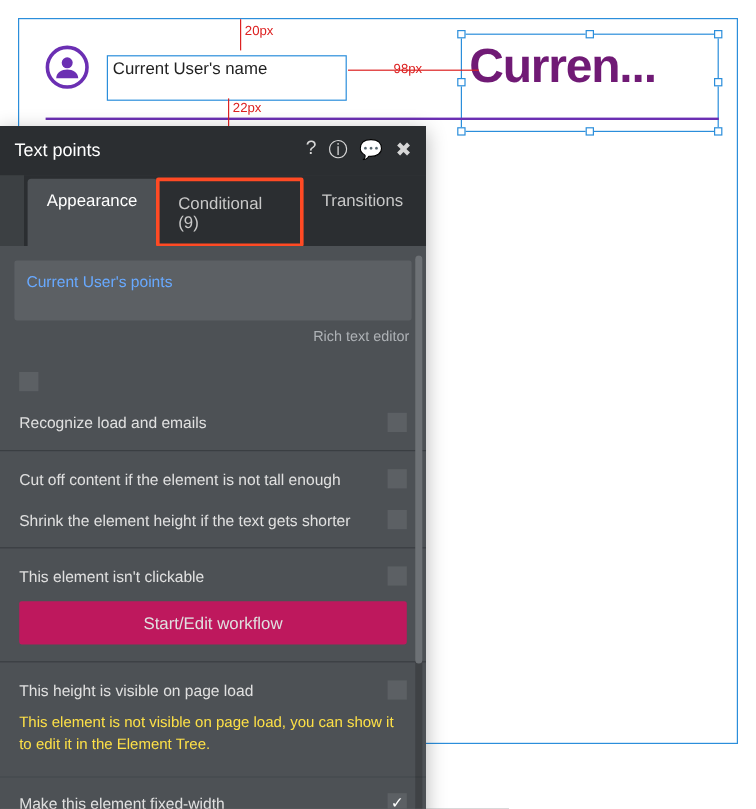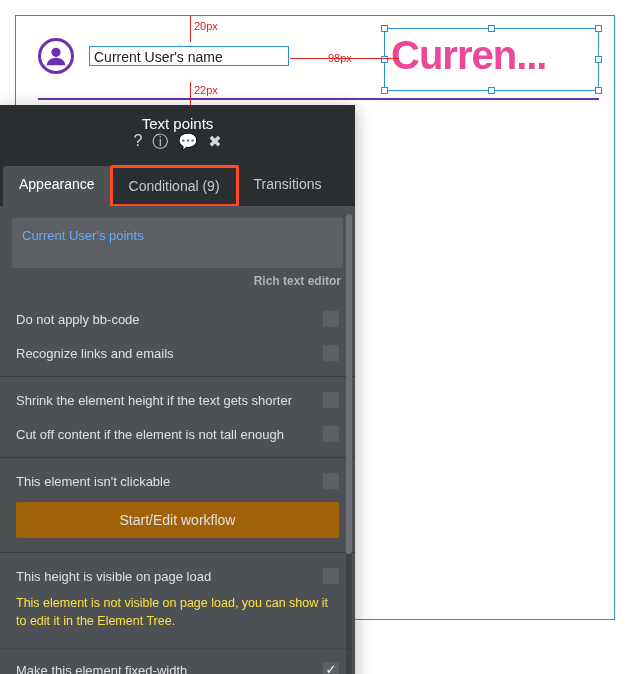--- a/index.html
+++ b/index.html
@@ -18,79 +18,79 @@
     left: 22px; top: 22px;
     width: 36px; height: 36px;
     border: 3px solid #6b2fb3;
     border-radius: 50%;
     display: flex; align-items: center; justify-content: center;
   }
   .avatar svg { width: 22px; height: 22px; fill: #6b2fb3; }
   .username-box {
     position: absolute;
     left: 73px; top: 30px;
-    width: 200px; height: 20px;
+    width: 200px; height: 38px;
     border: 1px solid #2b8edb;
     font-size: 14px;
     padding: 2px 4px;
     color: #222;
   }
   .curren-box {
     position: absolute;
     right: 15px; top: 12px;
-    width: 215px; height: 63px;
+    width: 215px; height: 82px;
     border: 1px solid #2b8edb;
     font-size: 40px;
     font-weight: bold;
-    color: #ec4899;
+    color: #701a75;
     padding: 4px 6px;
     letter-spacing: -1px;
     white-space: nowrap;
   }
   
   .handle { position: absolute; width: 7px; height: 7px; background: #fff; border: 1px solid #2b8edb; }
   .h-tl { left: -4px; top: -4px; } .h-tm { left: 50%; margin-left:-4px; top:-4px;} .h-tr { right:-4px; top:-4px; }
   .h-ml { left:-4px; top:50%; margin-top:-4px;} .h-mr { right:-4px; top:50%; margin-top:-4px;}
   .h-bl { left:-4px; bottom:-4px;} .h-bm { left:50%; margin-left:-4px; bottom:-4px;} .h-br { right:-4px; bottom:-4px;}
 
   .purple-line {
     position: absolute;
     left: 22px; right: 15px;
     top: 82px;
     height: 2px;
     background: #6b2fb3;
   }
   .measure { position: absolute; font-size: 11px; color: #d22; }
-  .mtop { left: 178px; top: 4px; }
+  .mtop { left: 188px; top: 4px; }
   .mtop::before { content:""; position:absolute; left:-4px; top:-4px; width:1px; height:26px; background:#d22;}
   .mbot { left: 178px; top: 68px; }
   .mbot::before { content:""; position:absolute; left:-4px; top:-2px; width:1px; height:28px; background:#d22;}
   .mgap { left: 312px; top: 36px; text-align: center; }
   .mgap::before { content:""; position:absolute; left:-38px; top:6px; width:109px; height:1px; background:#d22;}
 
   
   .panel {
     position: absolute;
     left: 0; top: 105px;
     width: 355px;
     background: #3c4043;
     color: #e0e0e0;
     font-size: 13px;
     box-shadow: 0 4px 16px rgba(0,0,0,.3);
   }
   .panel-header {
     background: #2b2e31;
     padding: 10px 12px;
-    display: flex; align-items: center; justify-content: space-between; flex-direction: column;
+    display: flex; align-items: center; justify-content: space-between;
   }
   .panel-title { font-size: 15px; color: #fff; }
   .panel-icons { display: flex; gap: 10px; font-size: 16px; color: #d7d7d7; }
   .panel-icons span { cursor: pointer; }
 
-  .tabs { display: flex; background: #2b2e31; padding: 3px 3px 0 3px; gap: 0; }
+  .tabs { display: flex; background: #2b2e31; padding: 3px 3px 0 3px; gap: 0; margin-left: 20px; }
   .tab {
     padding: 10px 16px;
     color: #c8c8c8;
     font-size: 14px;
     cursor: pointer;
     border-radius: 3px 3px 0 0;
   }
   .tab.active { background: #4d5155; color: #fff; }
   .tab.highlight { border: 3px solid #ff4a24; border-radius: 2px; margin:-1px; }
 
@@ -107,36 +107,36 @@
   .scrollthumb { position:absolute; left:0; right:0; top:0; height:70%; background:#6d7175; border-radius:3px;}
 
   .expr-box {
     background: #5c6064;
     border-radius: 2px;
     padding: 10px;
     height: 50px;
     font-size: 13px;
   }
   .expr-text { color: #68a9ff; }
-  .rte { text-align: right; color: #aeb2b6; font-size: 12px; margin: 6px 2px 14px 0; font-weight: bold; }
+  .rte { text-align: right; color: #aeb2b6; font-size: 12px; margin: 6px 2px 14px 0; }
 
   .row {
     display: flex; align-items: center; justify-content: space-between;
     padding: 9px 4px;
   }
   .checkbox {
     width: 16px; height: 16px; background: #5c6064;
   }
   .checkbox.checked::after { content:"✓"; color:#fff; font-size:13px; display:block; text-align:center; line-height:16px; }
 
   .divider { height: 1px; background: #3a3e42; margin: 6px -12px; }
   .subdivider { height: 1px; background: #444a4e; margin: 4px -12px; }
 
   .workflow-btn {
-    background: #a16207;
+    background: #be185d;
     text-align: center;
     padding: 10px;
     margin: 4px 4px 0 4px;
     border-radius: 2px;
     cursor: pointer;
     font-size: 14px;
   }
   .help { color: #fde047; font-size: 12.5px; line-height: 1.4; padding: 2px 4px 14px 4px; }
 </style>
 </head>
@@ -191,36 +191,35 @@
     <div class="scrolltrack">
         <div class="scrollthumb"></div>
       </div>
 
     <div class="expr-box">
       <span class="expr-text">Current User's points</span>
     </div>
     <div class="rte">Rich text editor</div>
 
     <div class="row">
-      <span>Do not apply bb-code</span>
-      <div class="checkbox"></div>
-    </div>
-    <div class="row">
-      <span>Recognize links and emails</span>
+      <div class="checkbox"></div>
+    </div>
+    <div class="row">
+      <span>Recognize load and emails</span>
       <div class="checkbox"></div>
     </div>
 
     <div class="divider"></div>
 
     <div class="row">
+      <span>Cut off content if the element is not tall enough</span>
+      <div class="checkbox"></div>
+    </div>
+    <div class="row">
       <span>Shrink the element height if the text gets shorter</span>
-      <div class="checkbox"></div>
-    </div>
-    <div class="row">
-      <span>Cut off content if the element is not tall enough</span>
       <div class="checkbox"></div>
     </div>
 
     <div class="divider"></div>
 
     <div class="row">
       <span>This element isn't clickable</span>
       <div class="checkbox"></div>
     </div>
     <div class="workflow-btn">Start/Edit workflow</div>

